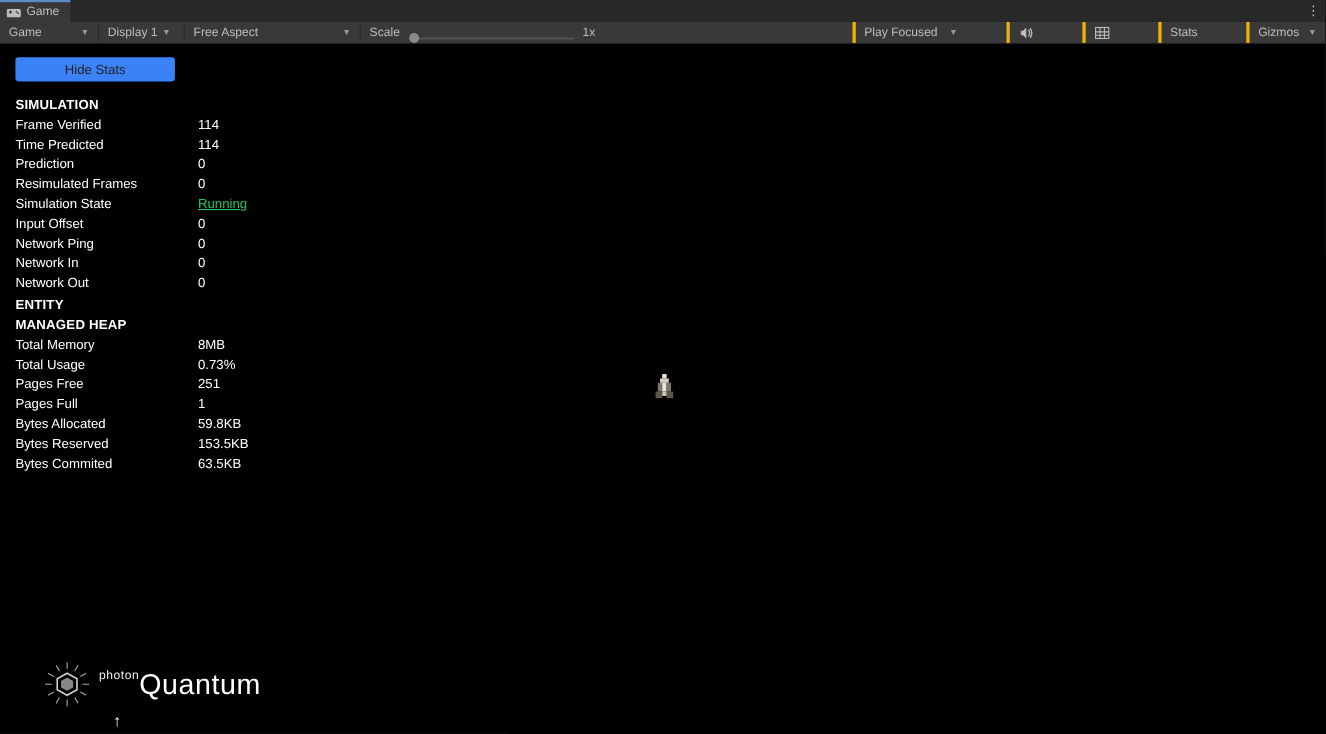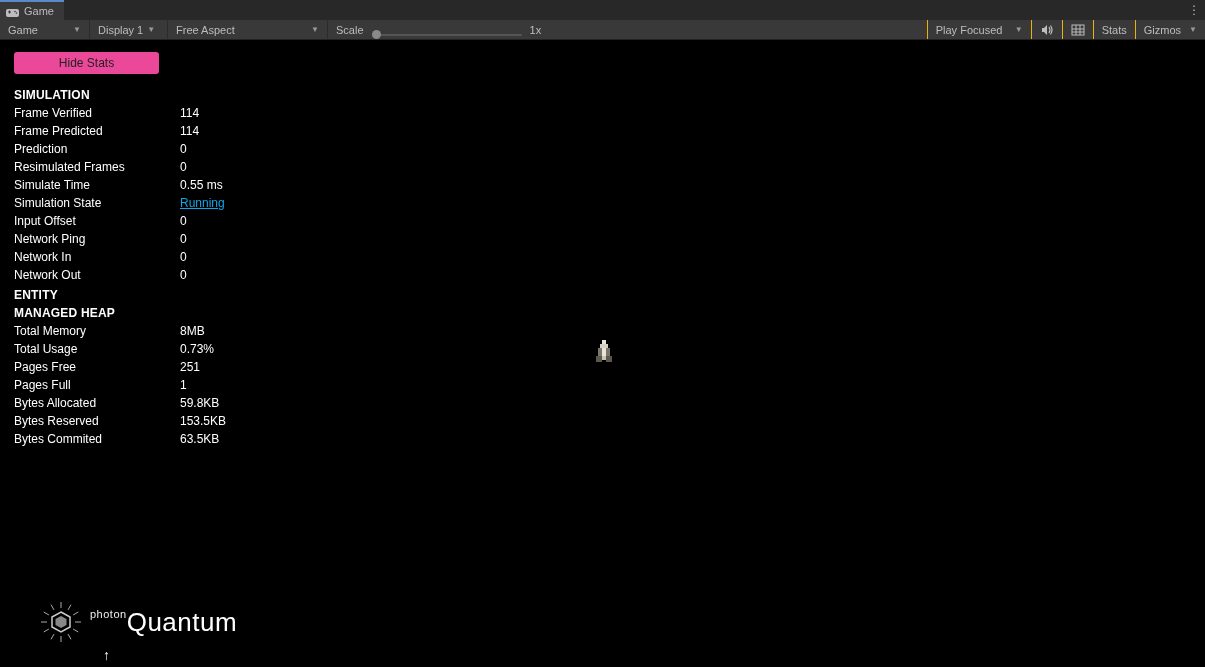--- a/index.html
+++ b/index.html
@@ -15,35 +15,35 @@
   
   .toolbar { height: 20px; background: #393939; display: flex; align-items: center; font-size: 11px; color: #bdbdbd; border-bottom: 1px solid #232323; }
   .tb-item { padding: 0 8px; height: 100%; display: flex; align-items: center; gap: 4px; border-right: 1px solid #2b2b2b; }
   .tb-item.dropdown { cursor: pointer; }
   .chev { font-size: 8px; color: #999; }
   .tb-scale { flex: 0 0 auto; padding: 0 8px; display: flex; align-items: flex-end; gap: 8px; }
   .slider-track { width: 150px; height: 2px; background: #555; position: relative; border-radius: 1px; }
   .slider-thumb { width: 9px; height: 9px; background: #8a8a8a; border-radius: 50%; position: absolute; left: 0; top: -4px; }
   .toolbar-spacer { flex: 1; }
   .tb-right { display: flex; align-items: center; height: 100%; }
-  .tb-right .tb-item { border-right: none; border-left: 1px solid #eab308; }
+  .tb-right .tb-item { border-right: none; border-left: 3px solid #eab308; margin-left: 36px; }
   .tb-icon { width: 14px; height: 14px; display: flex; align-items: center; justify-content: center; }
   
   
   .viewport { position: relative; width: 100%; height: calc(100% - 40px); background: #000; }
   
   
   .stats-panel { position: absolute; left: 14px; top: 12px; color: #fff; font-size: 12px; }
-  .hide-stats-btn { background: #ec4899; color: #222; border: none; border-radius: 3px; padding: 4px 0; width: 145px; font-size: 12px; cursor: pointer; margin-bottom: 10px; }
+  .hide-stats-btn { background: #3b82f6; color: #222; border: none; border-radius: 3px; padding: 4px 0; width: 145px; font-size: 12px; cursor: pointer; margin-bottom: 10px; }
   .section-title { font-weight: bold; font-size: 12px; margin-top: 12px; margin-bottom: 2px; letter-spacing: 0.2px; }
   .section-title:first-of-type { margin-top: 0; }
   .stat-row { display: flex; line-height: 18px; }
   .stat-label { width: 166px; }
   .stat-value {}
-  .stat-value.running { color: #0ea5e9; text-decoration: underline; }
+  .stat-value.running { color: #22c55e; text-decoration: underline; }
   .overlay-block { margin-top: 4px; }
   
   
   .photon-logo { position: absolute; left: 40px; bottom: 24px; display: flex; align-items: center; gap: 8px; color: #fff; }
   .photon-mark { width: 42px; height: 42px; display: flex; align-items: center; justify-content: center; }
   .photon-text { display: flex; flex-direction: row; line-height: 1; }
   .photon-small { font-size: 11px; letter-spacing: 0.5px; color: #eee; margin-bottom:2px;}
   .photon-big { font-size: 26px; font-weight: 400; letter-spacing: 0.5px; }
   .arrow-up { position: absolute; left: 103px; bottom: 4px; color: #fff; font-size: 14px; }
   
@@ -145,34 +145,30 @@
     <button class="hide-stats-btn">Hide Stats</button>
 
     <div class="overlay-block">
       <div class="section-title">SIMULATION</div>
       <div id="rows-simulation">
           <div class="stat-row">
             <div class="stat-label">Frame Verified</div>
             <div class="stat-value">114</div>
           </div>
           <div class="stat-row">
-            <div class="stat-label">Frame Predicted</div>
+            <div class="stat-label">Time Predicted</div>
             <div class="stat-value">114</div>
           </div>
           <div class="stat-row">
             <div class="stat-label">Prediction</div>
             <div class="stat-value">0</div>
           </div>
           <div class="stat-row">
             <div class="stat-label">Resimulated Frames</div>
             <div class="stat-value">0</div>
-          </div>
-          <div class="stat-row">
-            <div class="stat-label">Simulate Time</div>
-            <div class="stat-value">0.55 ms</div>
           </div>
           <div class="stat-row">
             <div class="stat-label">Simulation State</div>
             <div class="stat-value running">Running</div>
           </div>
           <div class="stat-row">
             <div class="stat-label">Input Offset</div>
             <div class="stat-value">0</div>
           </div>
           <div class="stat-row">

